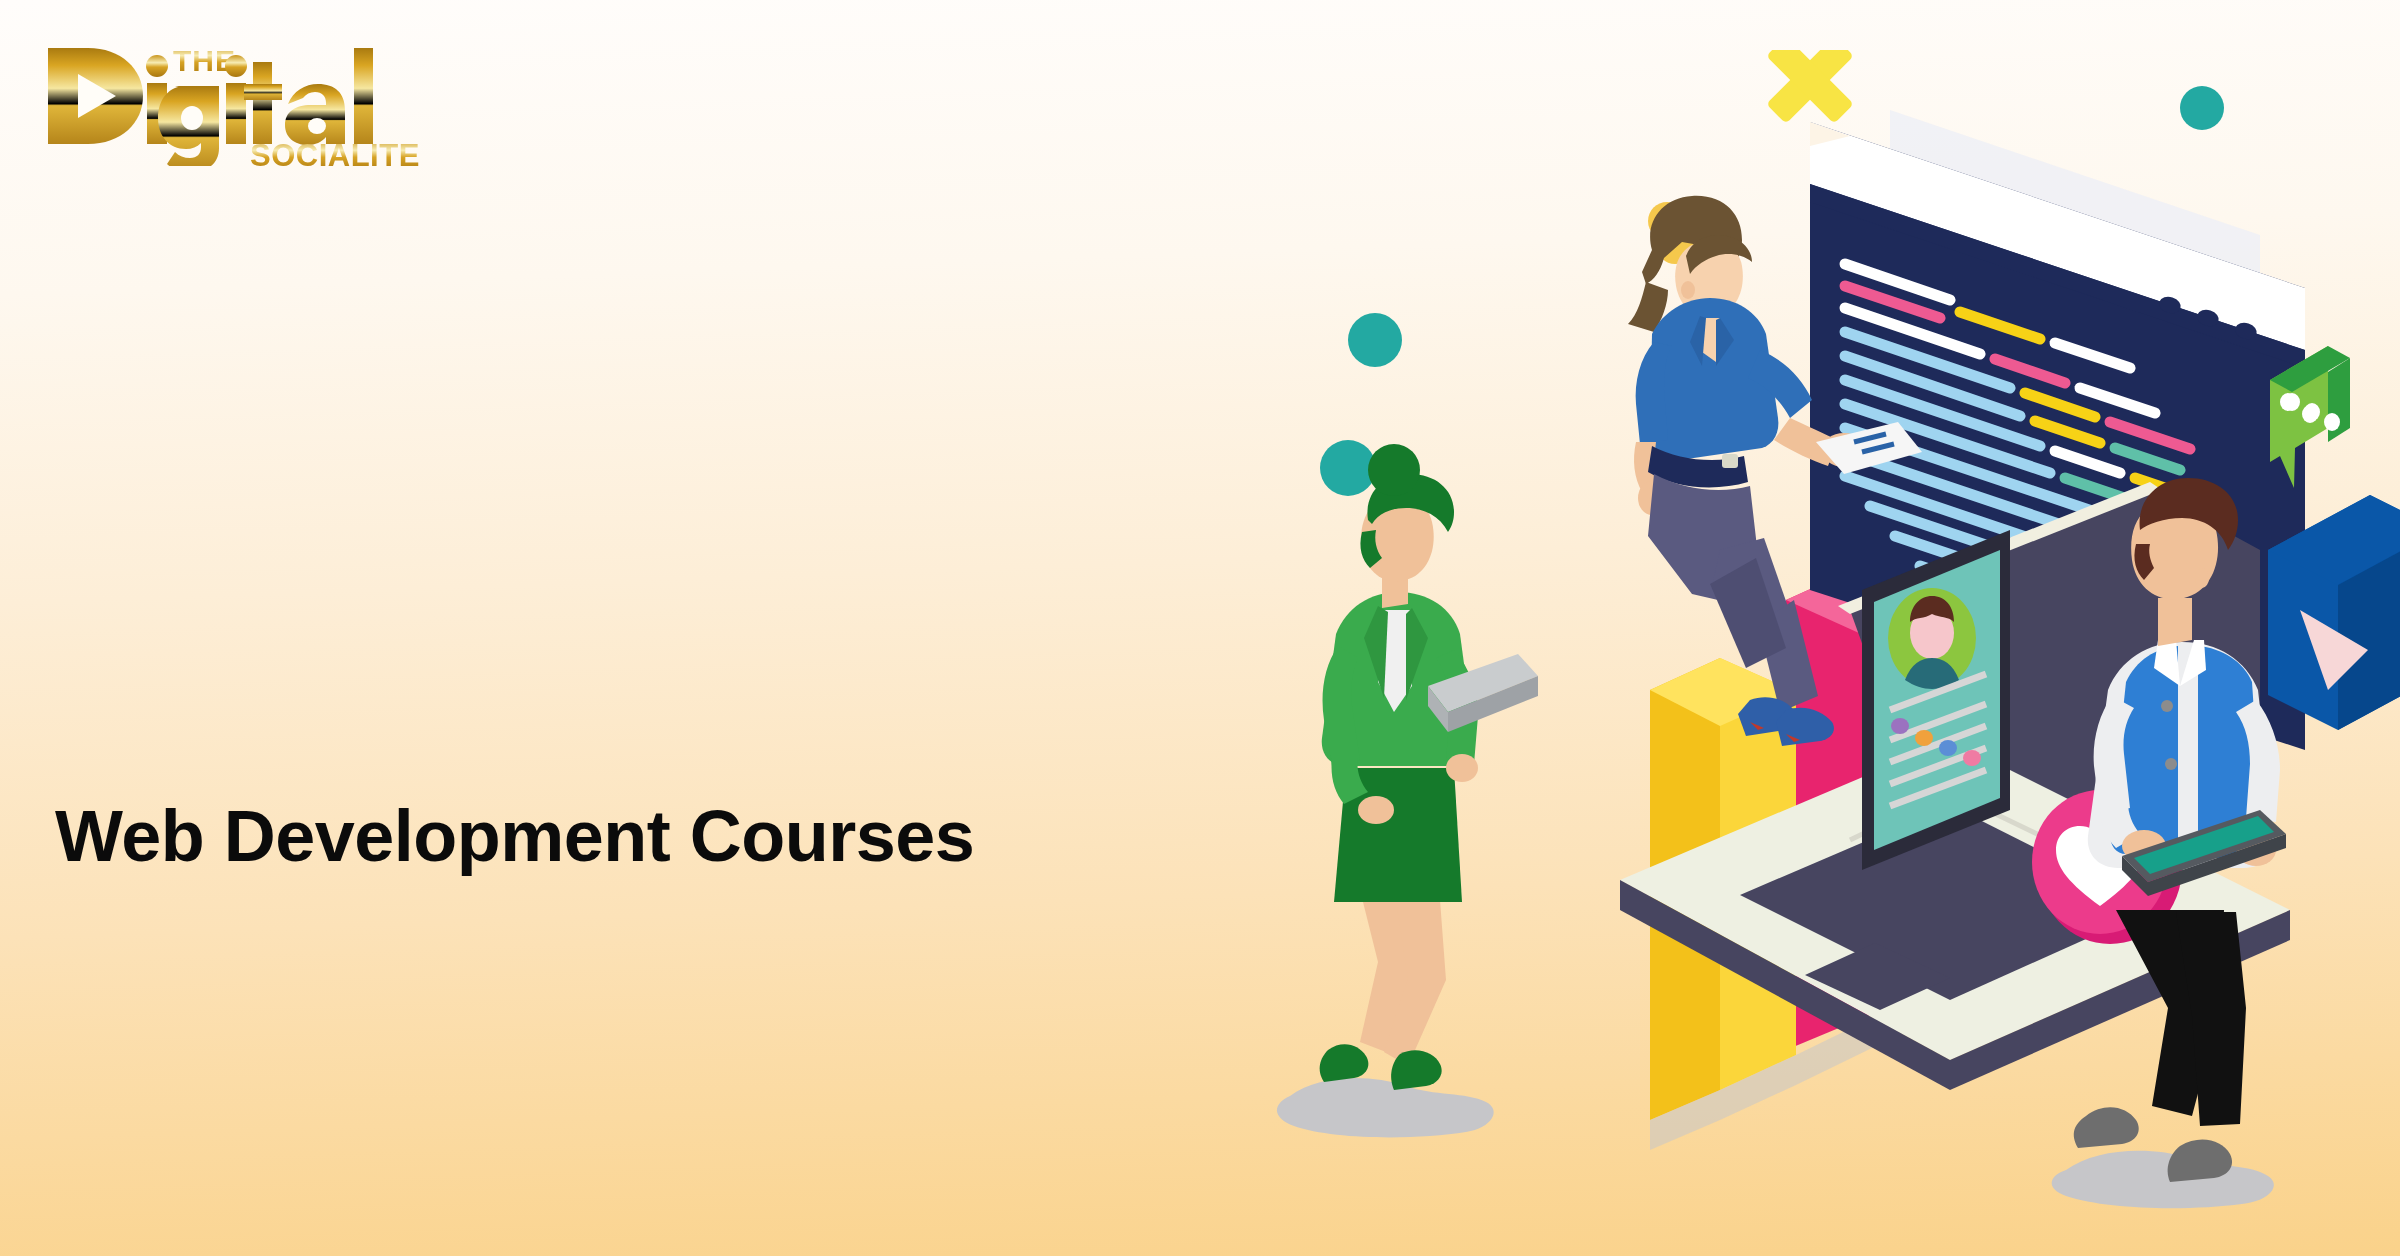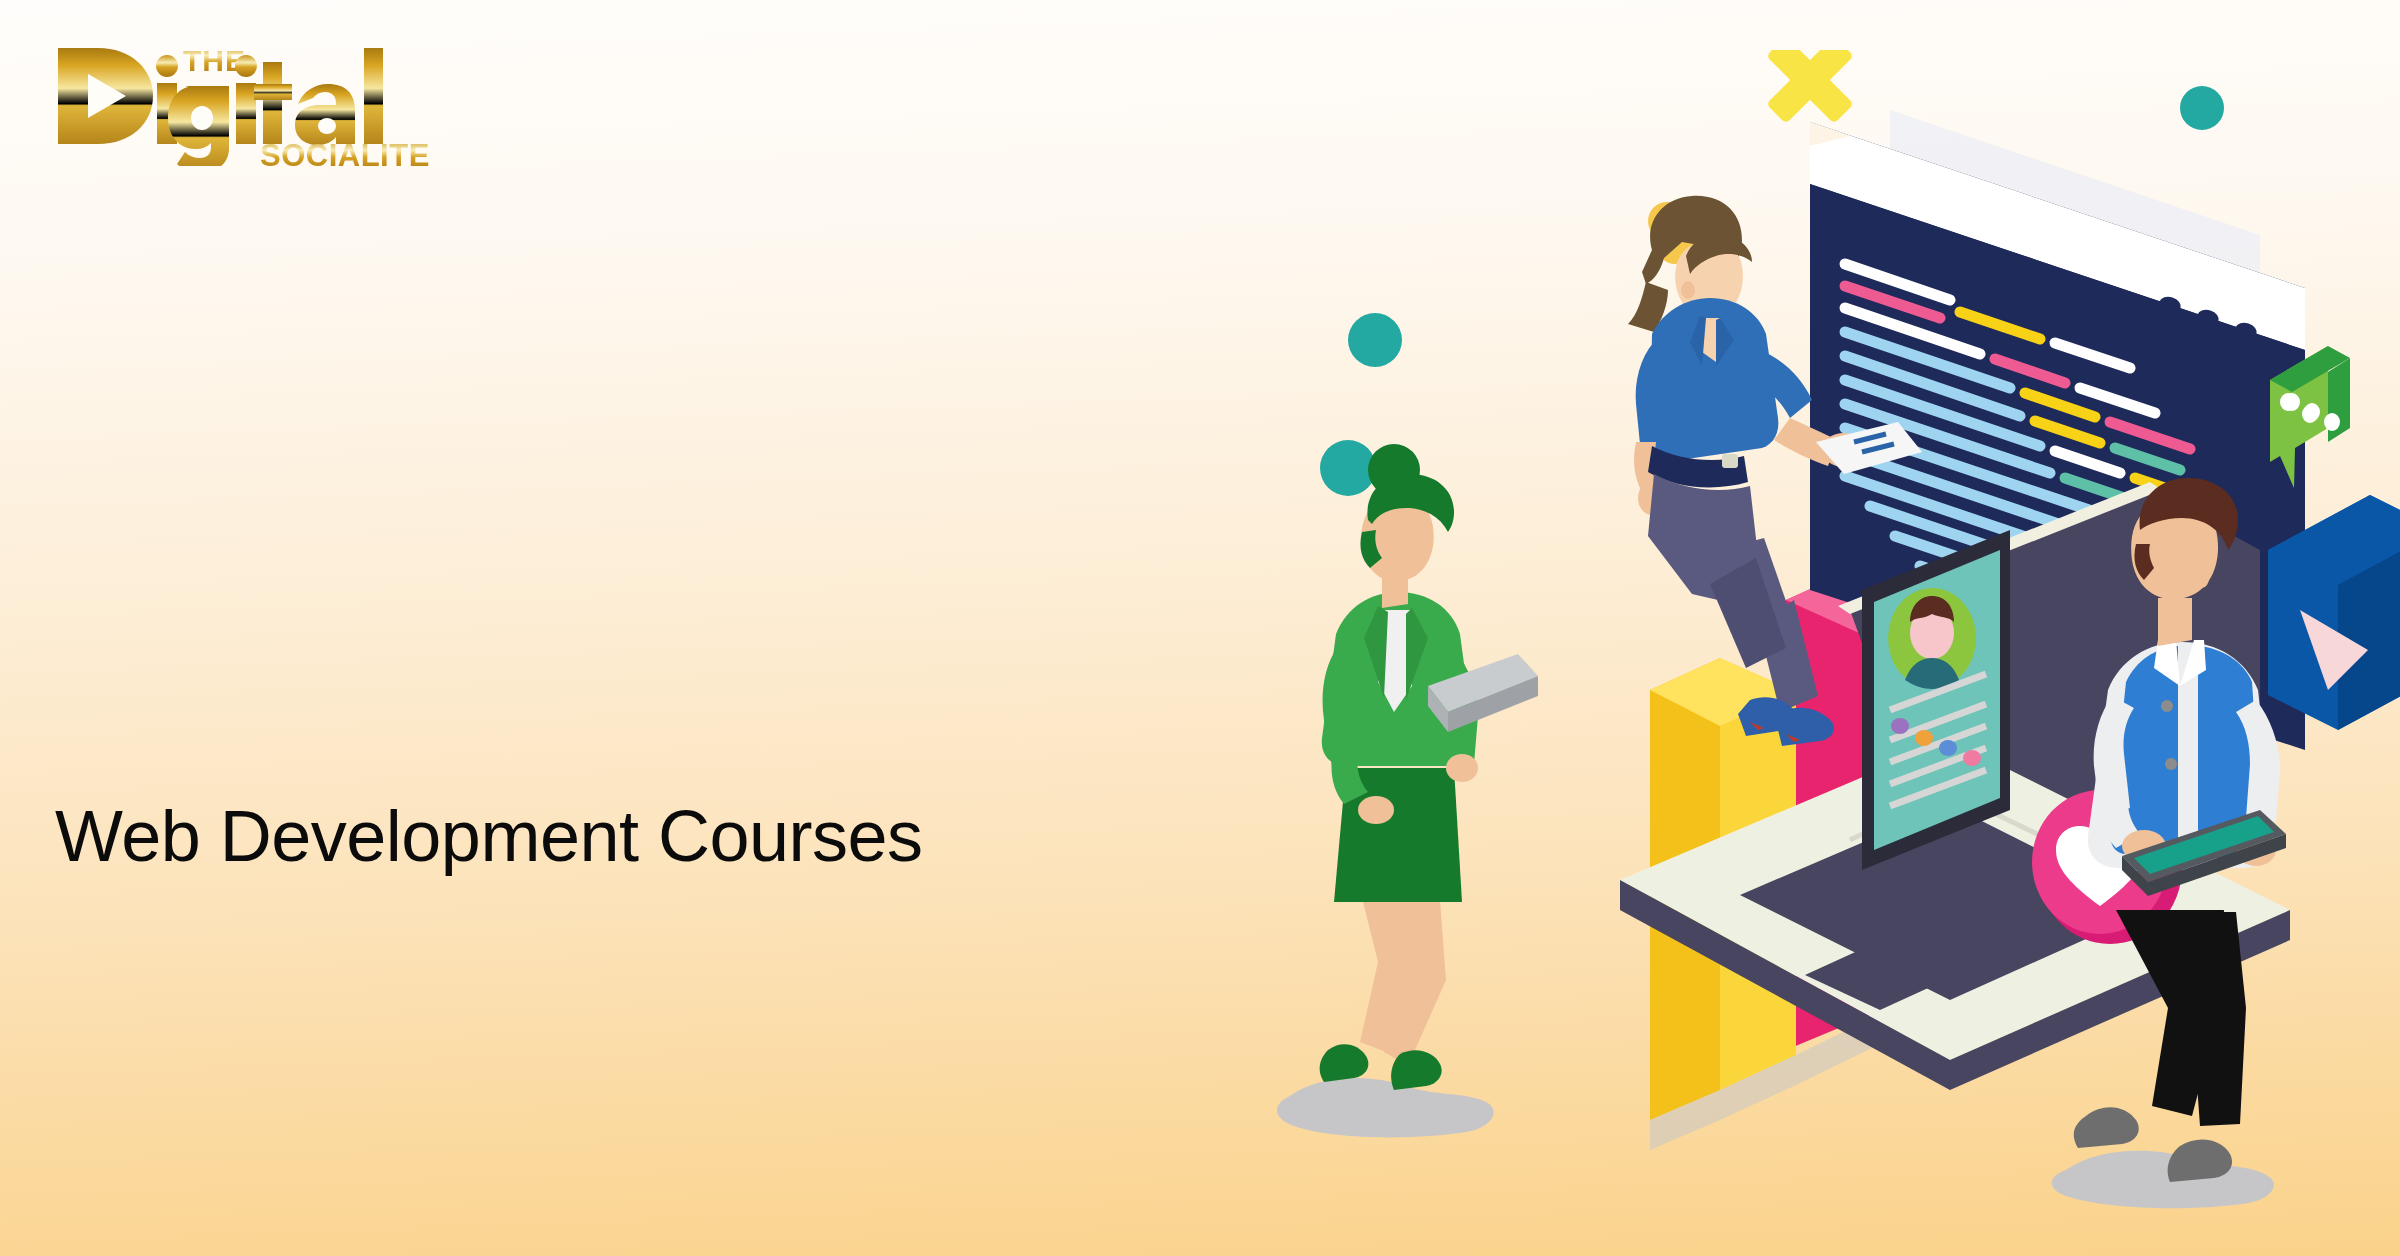--- a/index.html
+++ b/index.html
@@ -7,27 +7,27 @@
     width:2400px;height:1256px;overflow:hidden;
     font-family:"Liberation Sans", sans-serif;
   }
   #banner{
     position:relative;width:2400px;height:1256px;
     background:linear-gradient(178deg,#fffdfb 0%,#fef8ef 22%,#fdeed7 45%,#fce2b8 70%,#fad28a 100%);
     overflow:hidden;
   }
 
   
-  #logo{position:absolute;left:50px;top:26px;width:380px;height:140px;}
+  #logo{position:absolute;left:40px;top:26px;width:380px;height:140px;}
   .logo-svg{display:block;width:380px;height:140px;}
 
   
   #headline{
     position:absolute;left:55px;top:745px;width:1120px;
-    font-size:72px;line-height:86px;font-weight:normal;color:#0b0b0b;
+    font-size:72px;line-height:86px;font-weight:bold;color:#0b0b0b;
     letter-spacing:-0.5px;
   }
   #headline .hl-line{display:block;white-space:nowrap;}
 
   
   #illustration{position:absolute;left:1250px;top:50px;width:1150px;height:1200px;}
   .ill-svg{display:block;width:1150px;height:1200px;}
 </style>
 </head>
 <body>

